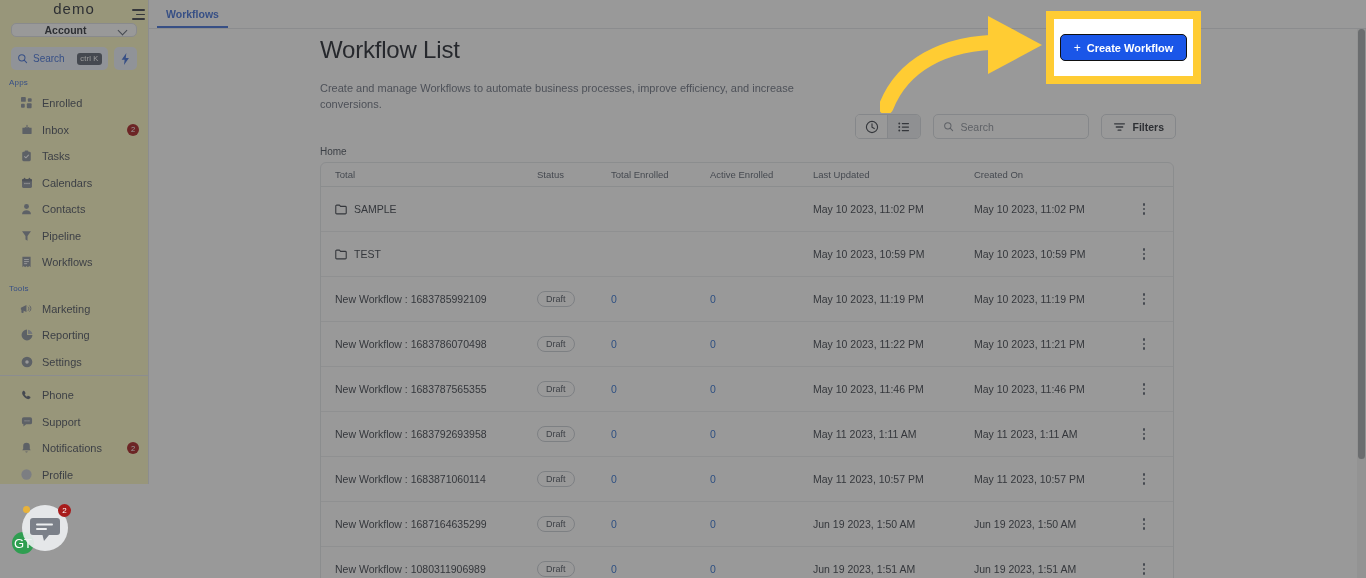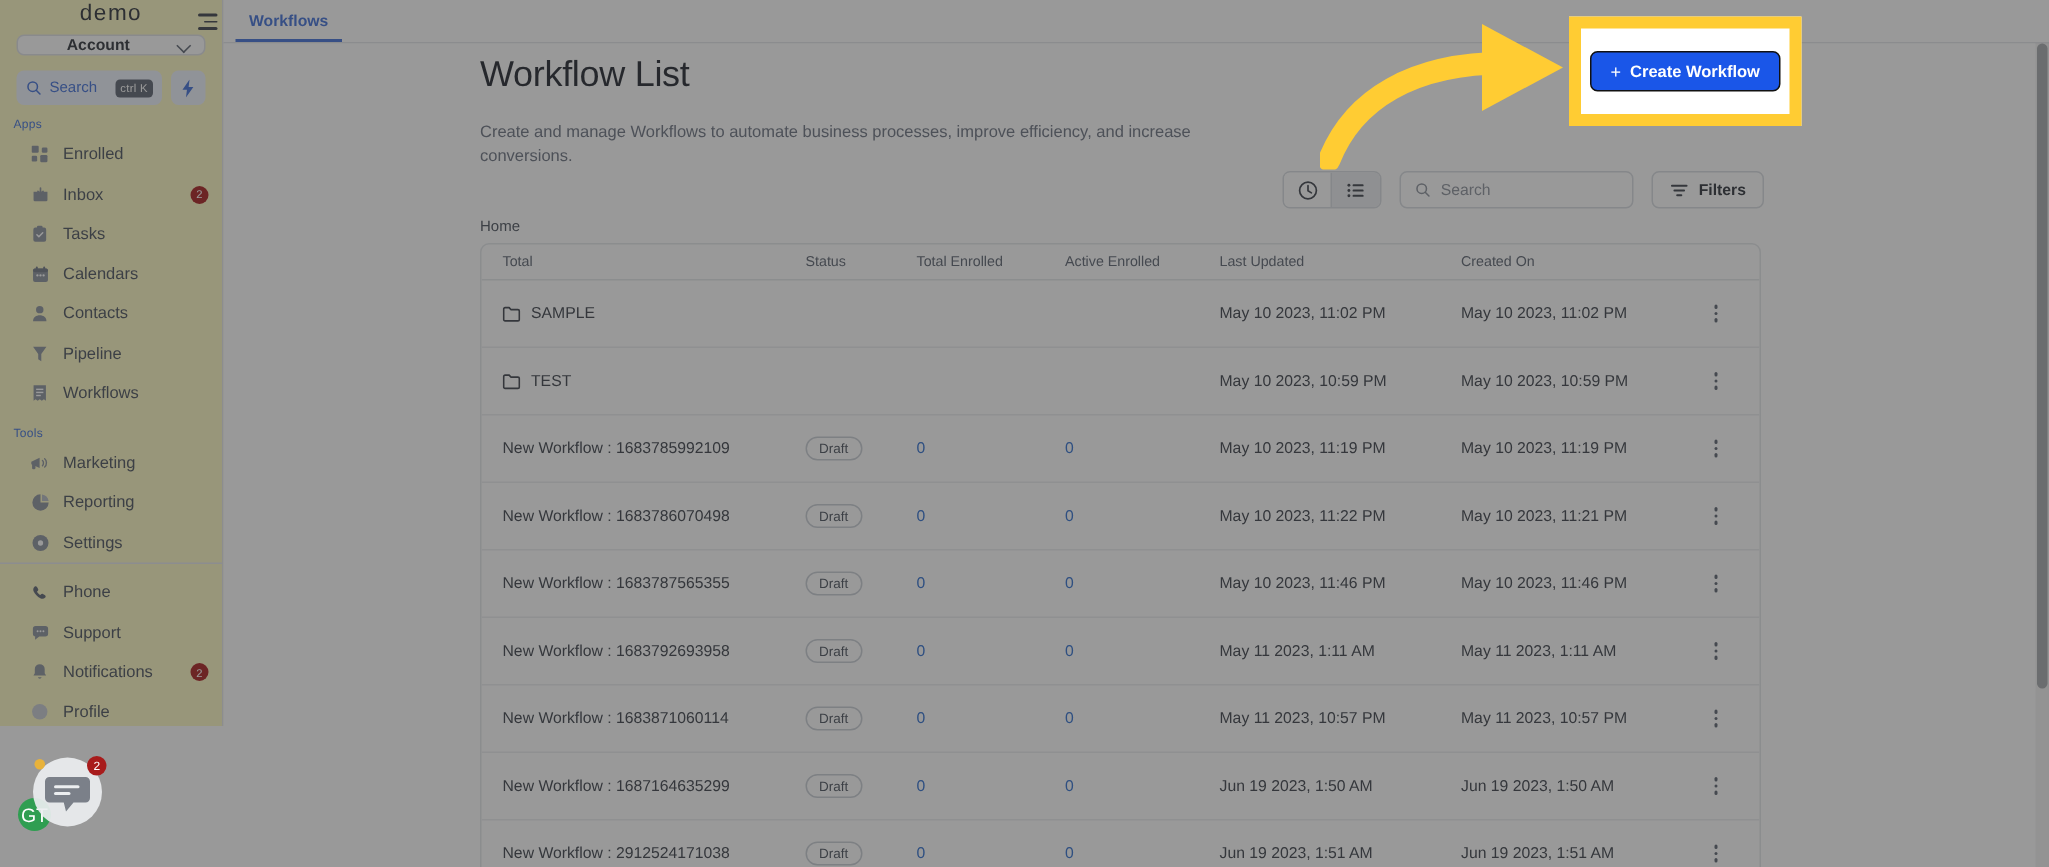--- a/index.html
+++ b/index.html
@@ -833,21 +833,21 @@
               <div class="c c-menu">
                 <span class="dots">
                   <i></i>
                   <i></i>
                   <i></i>
                 </span>
               </div>
             </div>
             <div class="t-row">
               <div class="c c-name">
-                <span>New Workflow : 2912524171038</span>
+                <span>New Workflow : 1080311906989</span>
               </div>
               <div class="c c-status"><span class="pill">Draft</span></div>
               <div class="c c-total num">0</div>
               <div class="c c-active num">0</div>
               <div class="c c-upd">Jun 19 2023, 1:51 AM</div>
               <div class="c c-created">Jun 19 2023, 1:51 AM</div>
               <div class="c c-menu">
                 <span class="dots">
                   <i></i>
                   <i></i>

